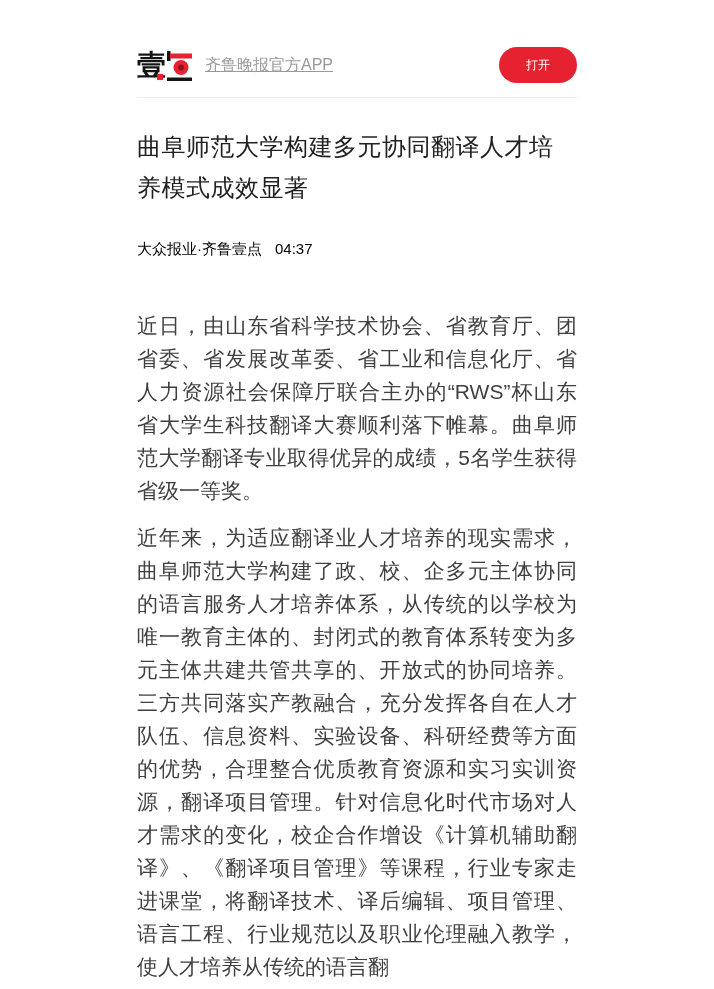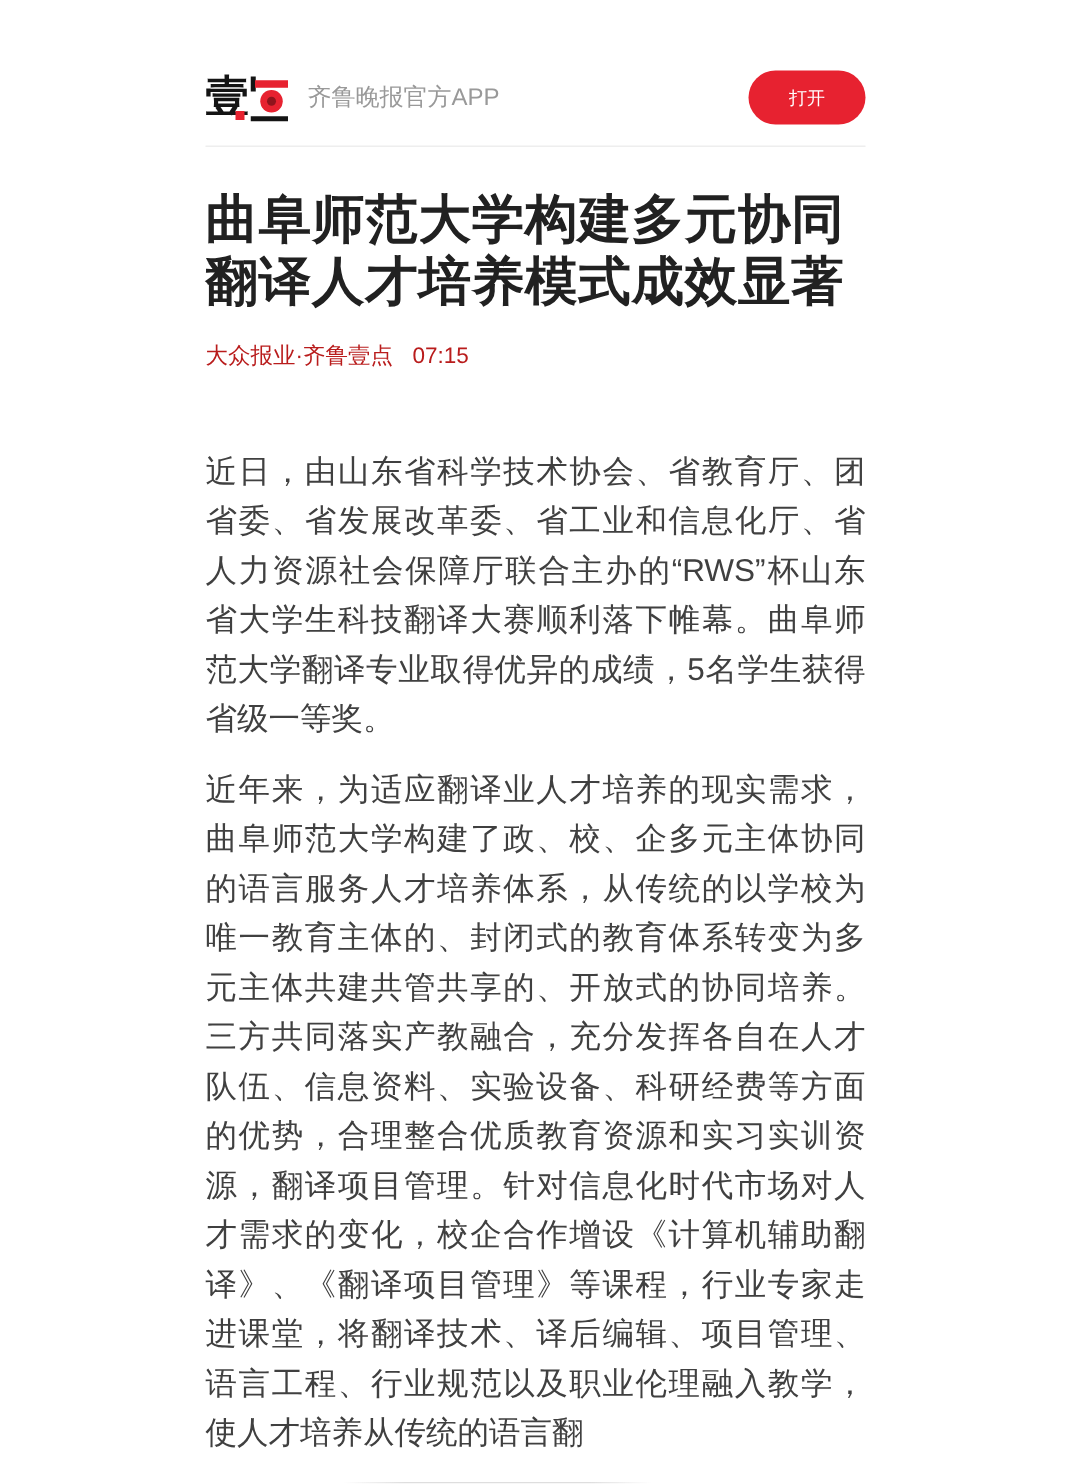--- a/index.html
+++ b/index.html
@@ -43,50 +43,51 @@
     bottom: 1px;
     width: 6px;
     height: 6px;
     background: #e72230;
   }
   .app-name {
     margin-left: 13px;
     font-size: 16px;
     color: #999999;
     flex: 1 1 auto;
+    text-decoration: underline;
   }
   .open-btn {
     flex: 0 0 auto;
     width: 78px;
     height: 36px;
     border: none;
     border-radius: 18px;
     background: #e72230;
     color: #ffffff;
     font-size: 12px;
     font-family: inherit;
     cursor: pointer;
     display: flex;
     align-items: center;
     justify-content: center;
   }
   
   .article-title {
     margin-top: 28px;
-    font-size: 35px;
+    font-size: 24px;
     line-height: 41px;
-    font-weight: 700;
+    font-weight: 400;
     color: #212121;
     letter-spacing: 0.5px;
   }
   .byline {
-    margin-top: 20px;
+    margin-top: 31px;
     font-size: 15px;
     line-height: 20px;
-    color: #b91c1c;
+    color: #000000;
     display: flex;
     align-items: center;
     text-align: right;
   }
   .byline .time { margin-left: 13px; }
   .content { margin-top: 50px; }
   .content p {
     font-size: 21px;
     line-height: 33px;
     color: #404040;
@@ -120,21 +121,21 @@
       <span class="logo-reddot"></span>
     </div>
     <span class="app-name">齐鲁晚报官方APP</span>
     <button class="open-btn">打开</button>
   </div>
 
   <h1 class="article-title">曲阜师范大学构建多元协同翻译人才培养模式成效显著</h1>
 
   <div class="byline">
     <span class="source">大众报业·齐鲁壹点</span>
-    <span class="time">07:15</span>
+    <span class="time">04:37</span>
   </div>
 
   <div class="content">
     <p>近日，由山东省科学技术协会、省教育厅、团省委、省发展改革委、省工业和信息化厅、省人力资源社会保障厅联合主办的“RWS”杯山东省大学生科技翻译大赛顺利落下帷幕。曲阜师范大学翻译专业取得优异的成绩，5名学生获得省级一等奖。</p>
     <p>近年来，为适应翻译业人才培养的现实需求，曲阜师范大学构建了政、校、企多元主体协同的语言服务人才培养体系，从传统的以学校为唯一教育主体的、封闭式的教育体系转变为多元主体共建共管共享的、开放式的协同培养。三方共同落实产教融合，充分发挥各自在人才队伍、信息资料、实验设备、科研经费等方面的优势，合理整合优质教育资源和实习实训资源，翻译项目管理。针对信息化时代市场对人才需求的变化，校企合作增设《计算机辅助翻译》、《翻译项目管理》等课程，行业专家走进课堂，将翻译技术、译后编辑、项目管理、语言工程、行业规范以及职业伦理融入教学，使人才培养从传统的语言翻</p>
     <div class="fade-divider"></div>
   </div>
 
 </div>
 

